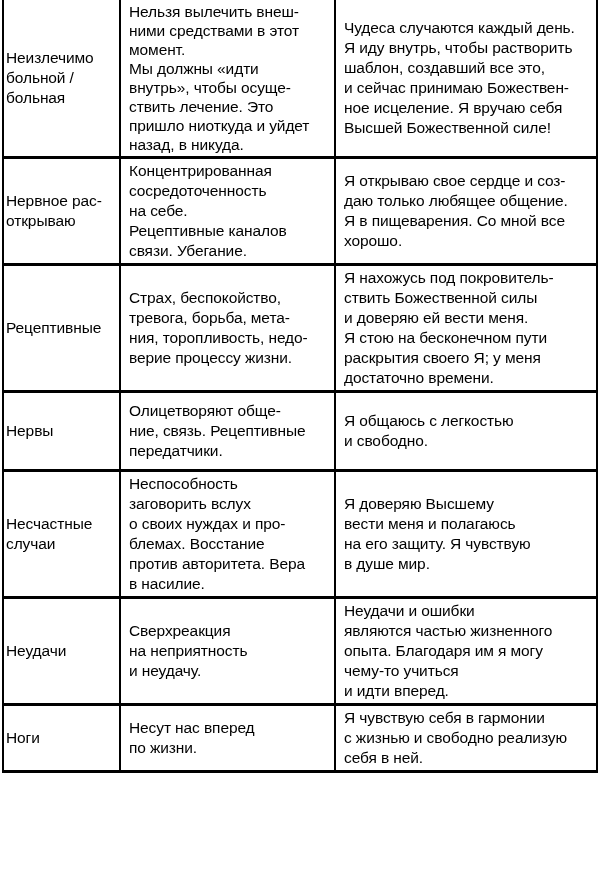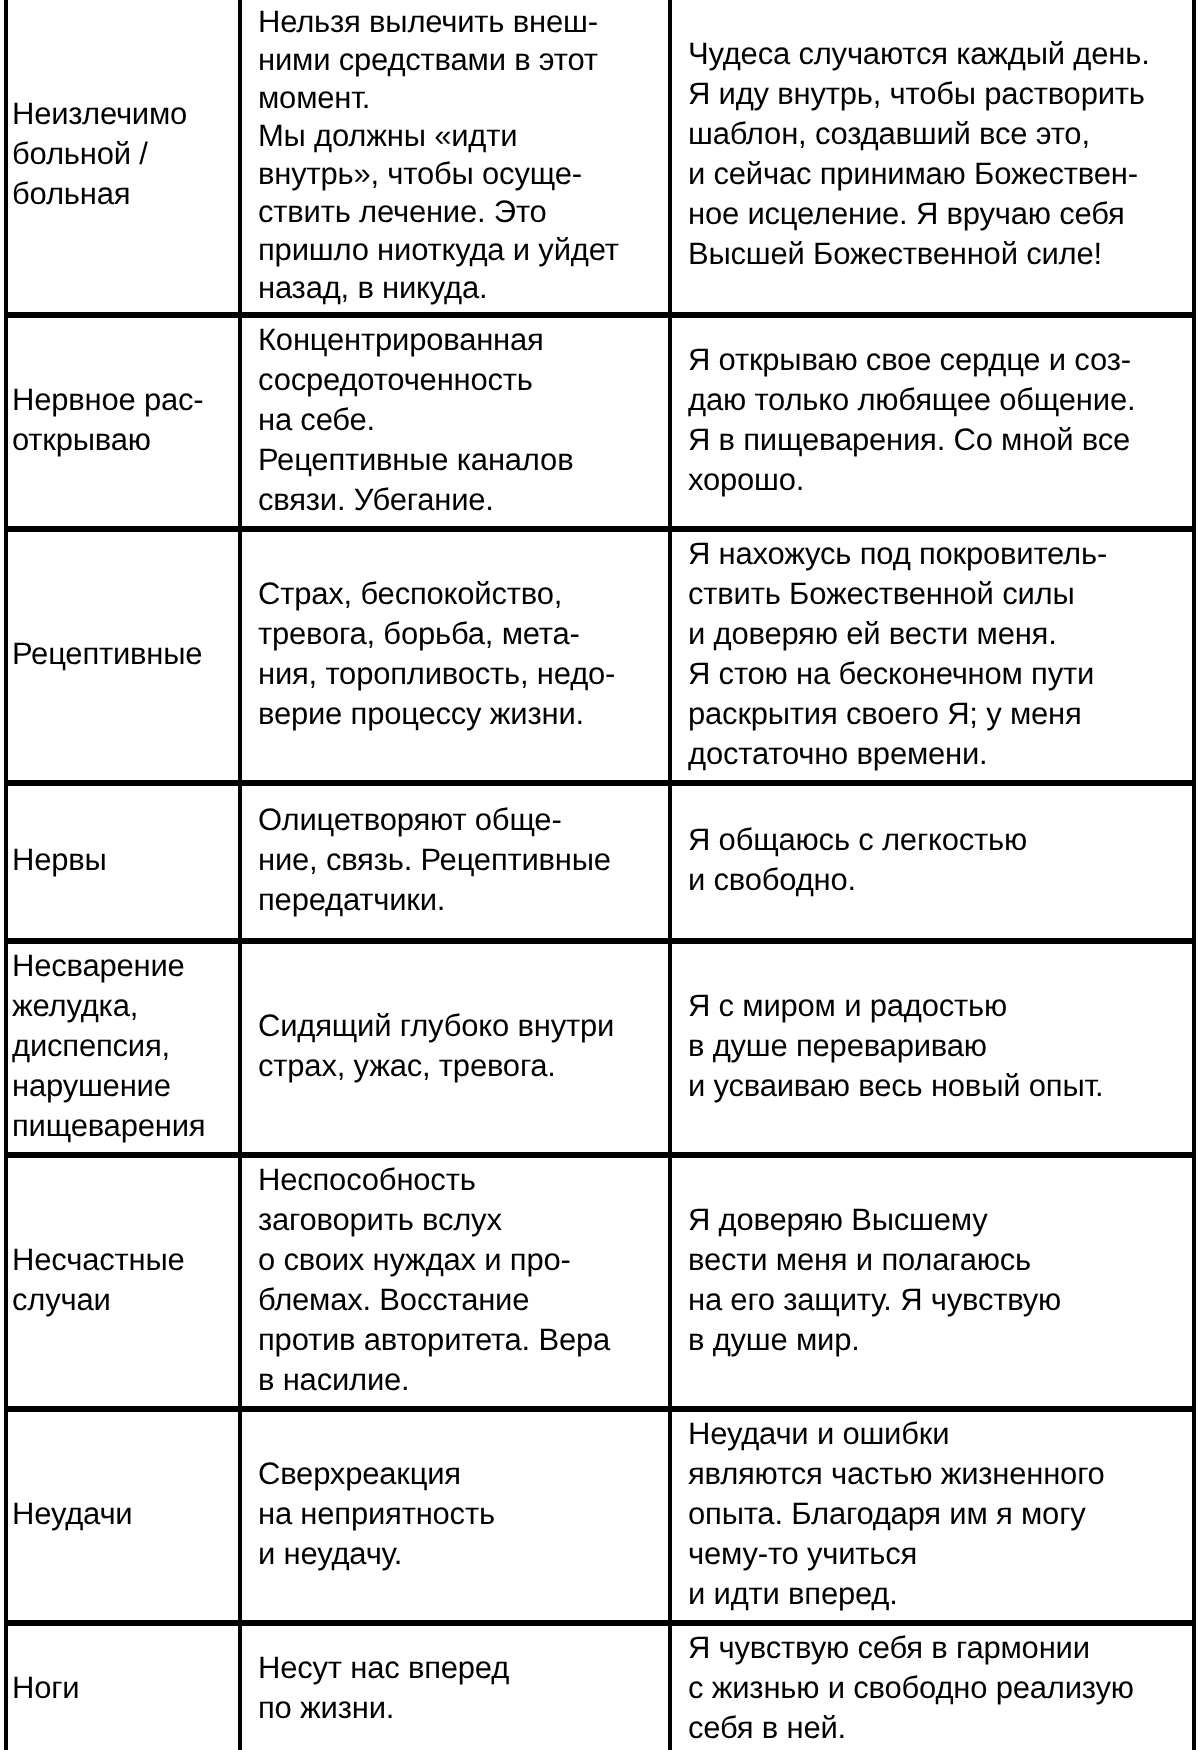--- a/index.html
+++ b/index.html
@@ -104,32 +104,20 @@
 достаточно времени.</td>
     </tr>
     <tr class="r4">
       <td class="ailment">Нервы</td>
       <td class="cause">Олицетворяют обще-
 ние, связь. Рецептивные
 передатчики.</td>
       <td class="affirmation">Я общаюсь с легкостью
 и свободно.</td>
     </tr>
-    <tr class="r5">
-      <td class="ailment">Несварение
-желудка,
-диспепсия,
-нарушение
-пищеварения</td>
-      <td class="cause">Сидящий глубоко внутри
-страх, ужас, тревога.</td>
-      <td class="affirmation">Я с миром и радостью
-в душе перевариваю
-и усваиваю весь новый опыт.</td>
-    </tr>
     <tr class="r6">
       <td class="ailment">Несчастные
 случаи</td>
       <td class="cause">Неспособность
 заговорить вслух
 о своих нуждах и про-
 блемах. Восстание
 против авторитета. Вера
 в насилие.</td>
       <td class="affirmation">Я доверяю Высшему

